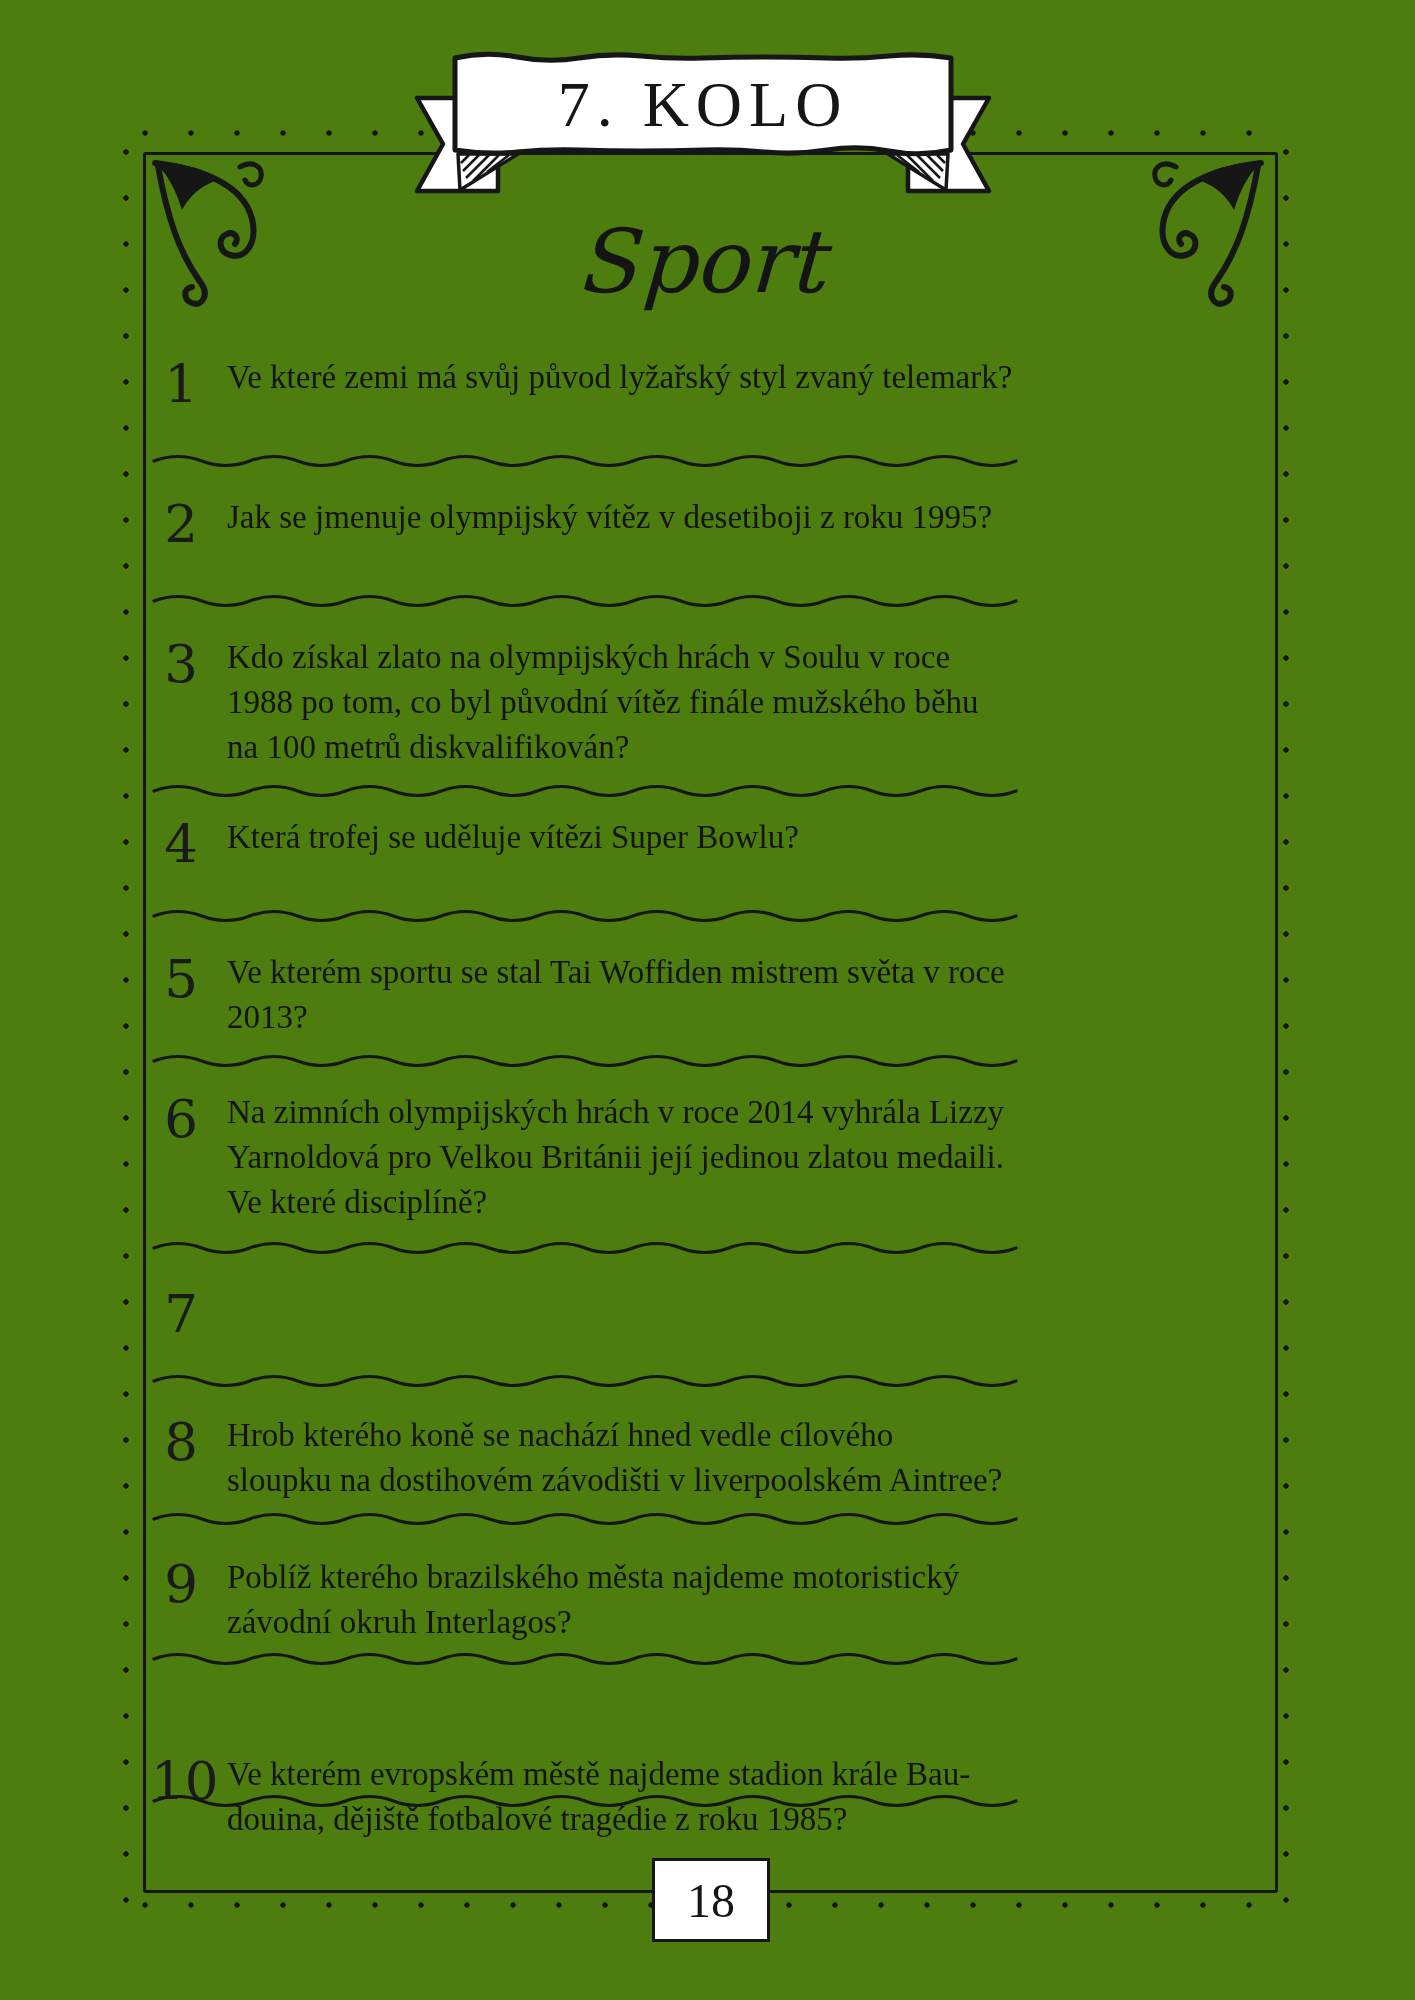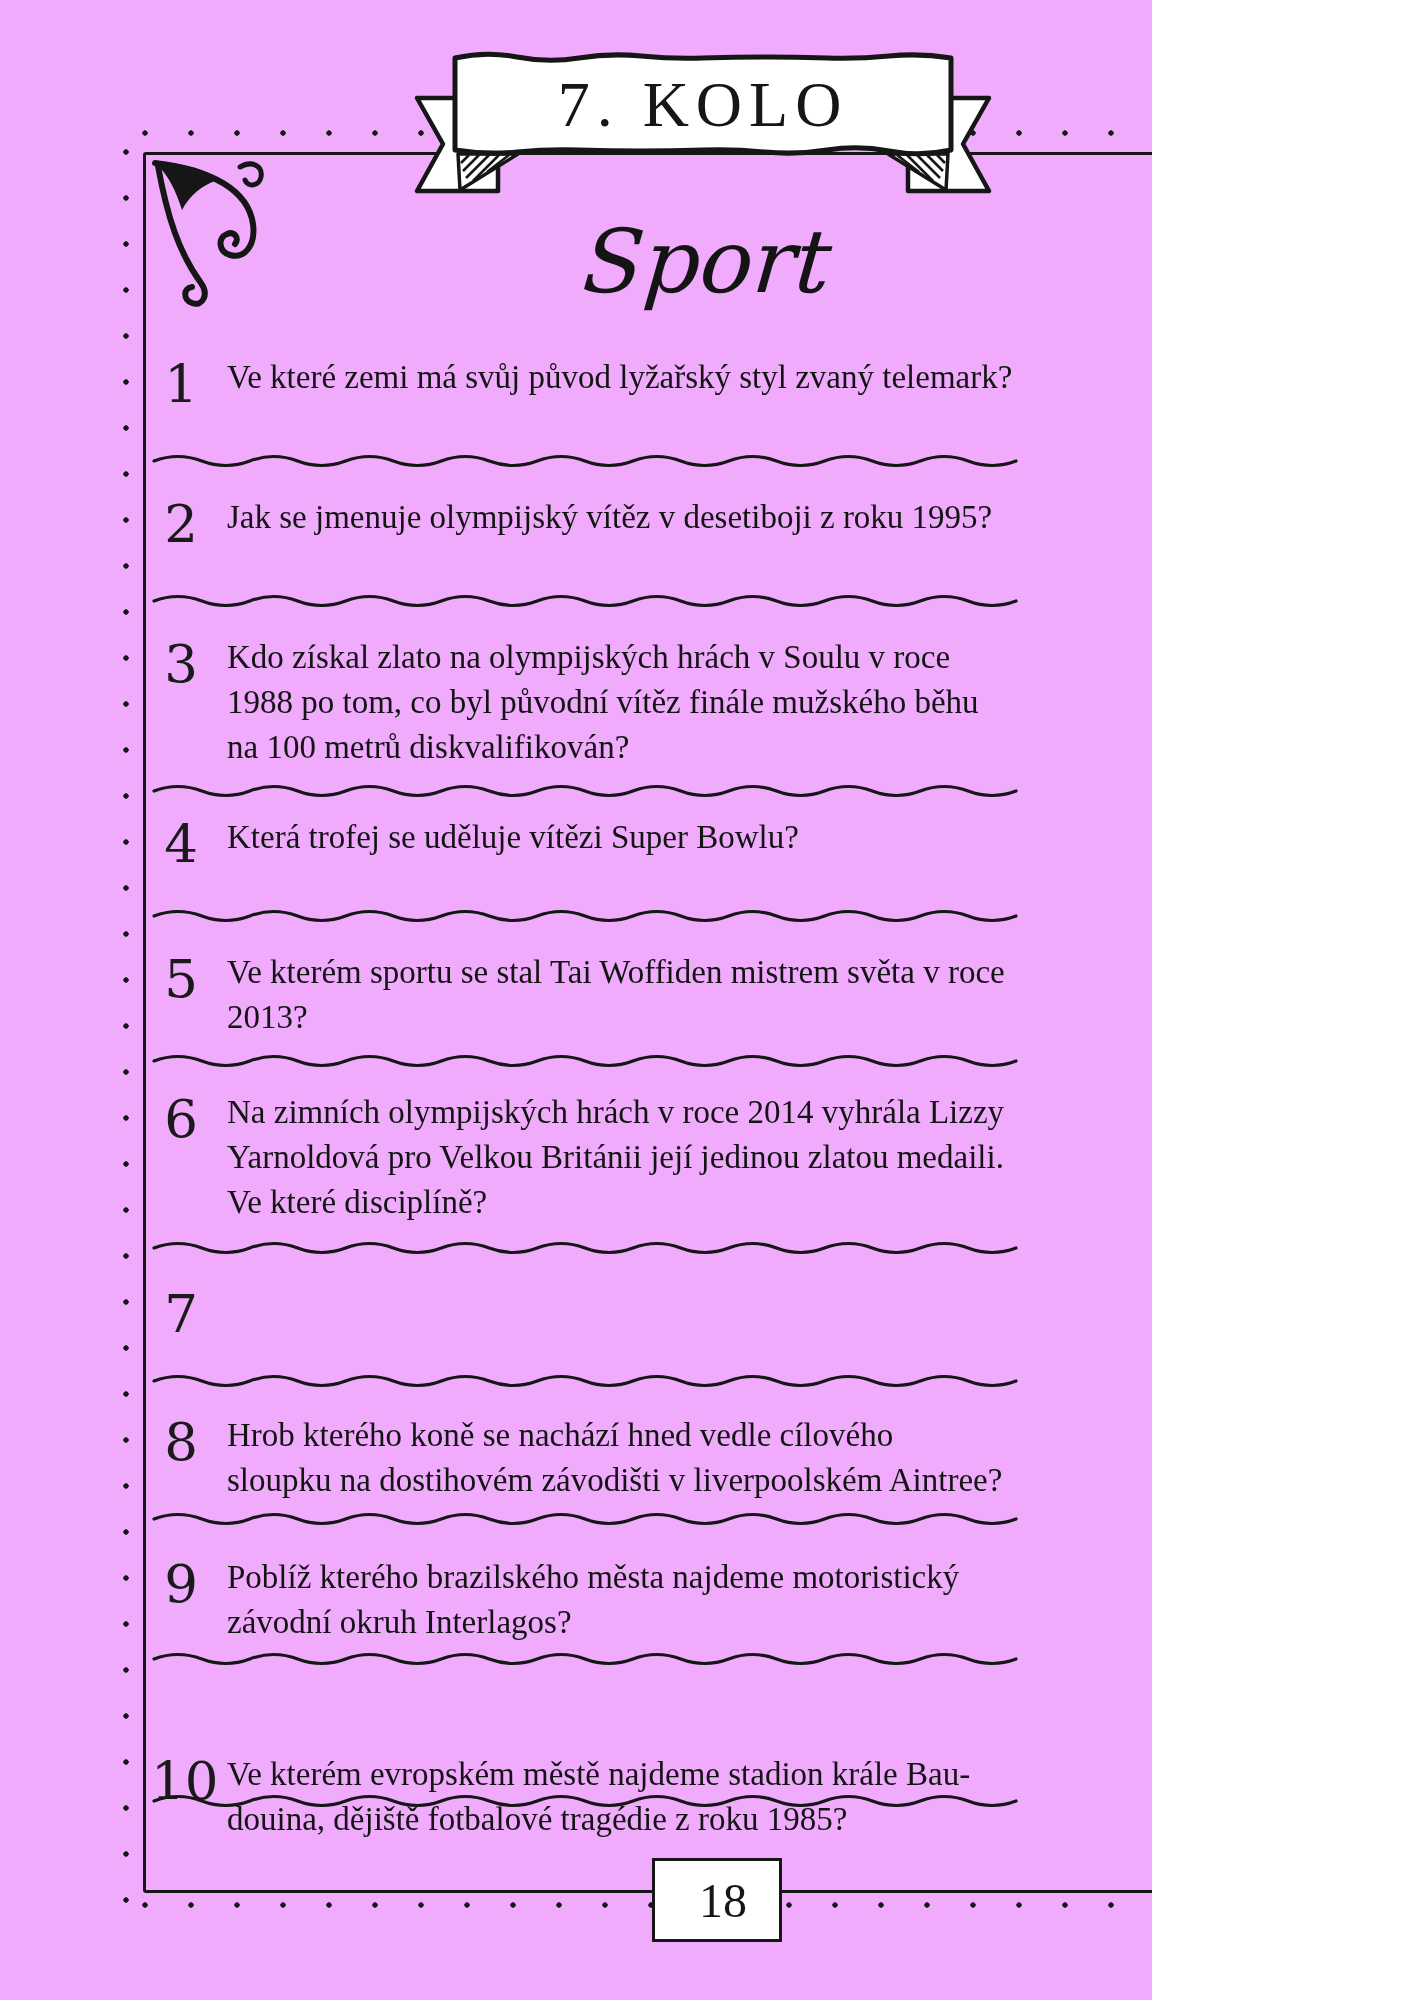--- a/index.html
+++ b/index.html
@@ -1,19 +1,19 @@
 <!DOCTYPE html>
 <html><head>
 <meta charset="utf-8">
 <style>
   html,body{margin:0;padding:0;background:#ffffff;}
   #page{
     position:relative;
-    width:1152px;height:2000px;
-    background:#f0abfc;
+    width:1415px;height:2000px;
+    background:#4d7c0f;
     font-family:"Liberation Serif","DejaVu Serif",serif;
     color:#141414;
     overflow:hidden;
   }
   
   .dotted-frame{
     position:absolute;left:122px;top:129px;width:1168px;height:1780px;
     background:
       radial-gradient(circle 3px at 50% 50%, #161616 2.4px, rgba(0,0,0,0) 3px) left top / 46px 8px repeat-x,
       radial-gradient(circle 3px at 50% 50%, #161616 2.4px, rgba(0,0,0,0) 3px) left bottom / 46px 8px repeat-x,
@@ -57,21 +57,20 @@
     white-space:pre-line;
     color:#141414;
   }
   .sep{position:absolute;left:0;width:868px;height:18px;}
   
   .page-number-box{
     position:absolute;left:652px;top:1858px;width:112px;height:78px;
     background:#ffffff;border:3.5px solid #161616;
     display:flex;align-items:center;justify-content:center;
     z-index:6;
-    padding-left:12px;
   }
   .page-number{font-size:48px;color:#161616;}
 </style>
 </head>
 <body>
 
 <div id="page">
 
   <div class="dotted-frame"></div>
   <div class="solid-frame"></div>

